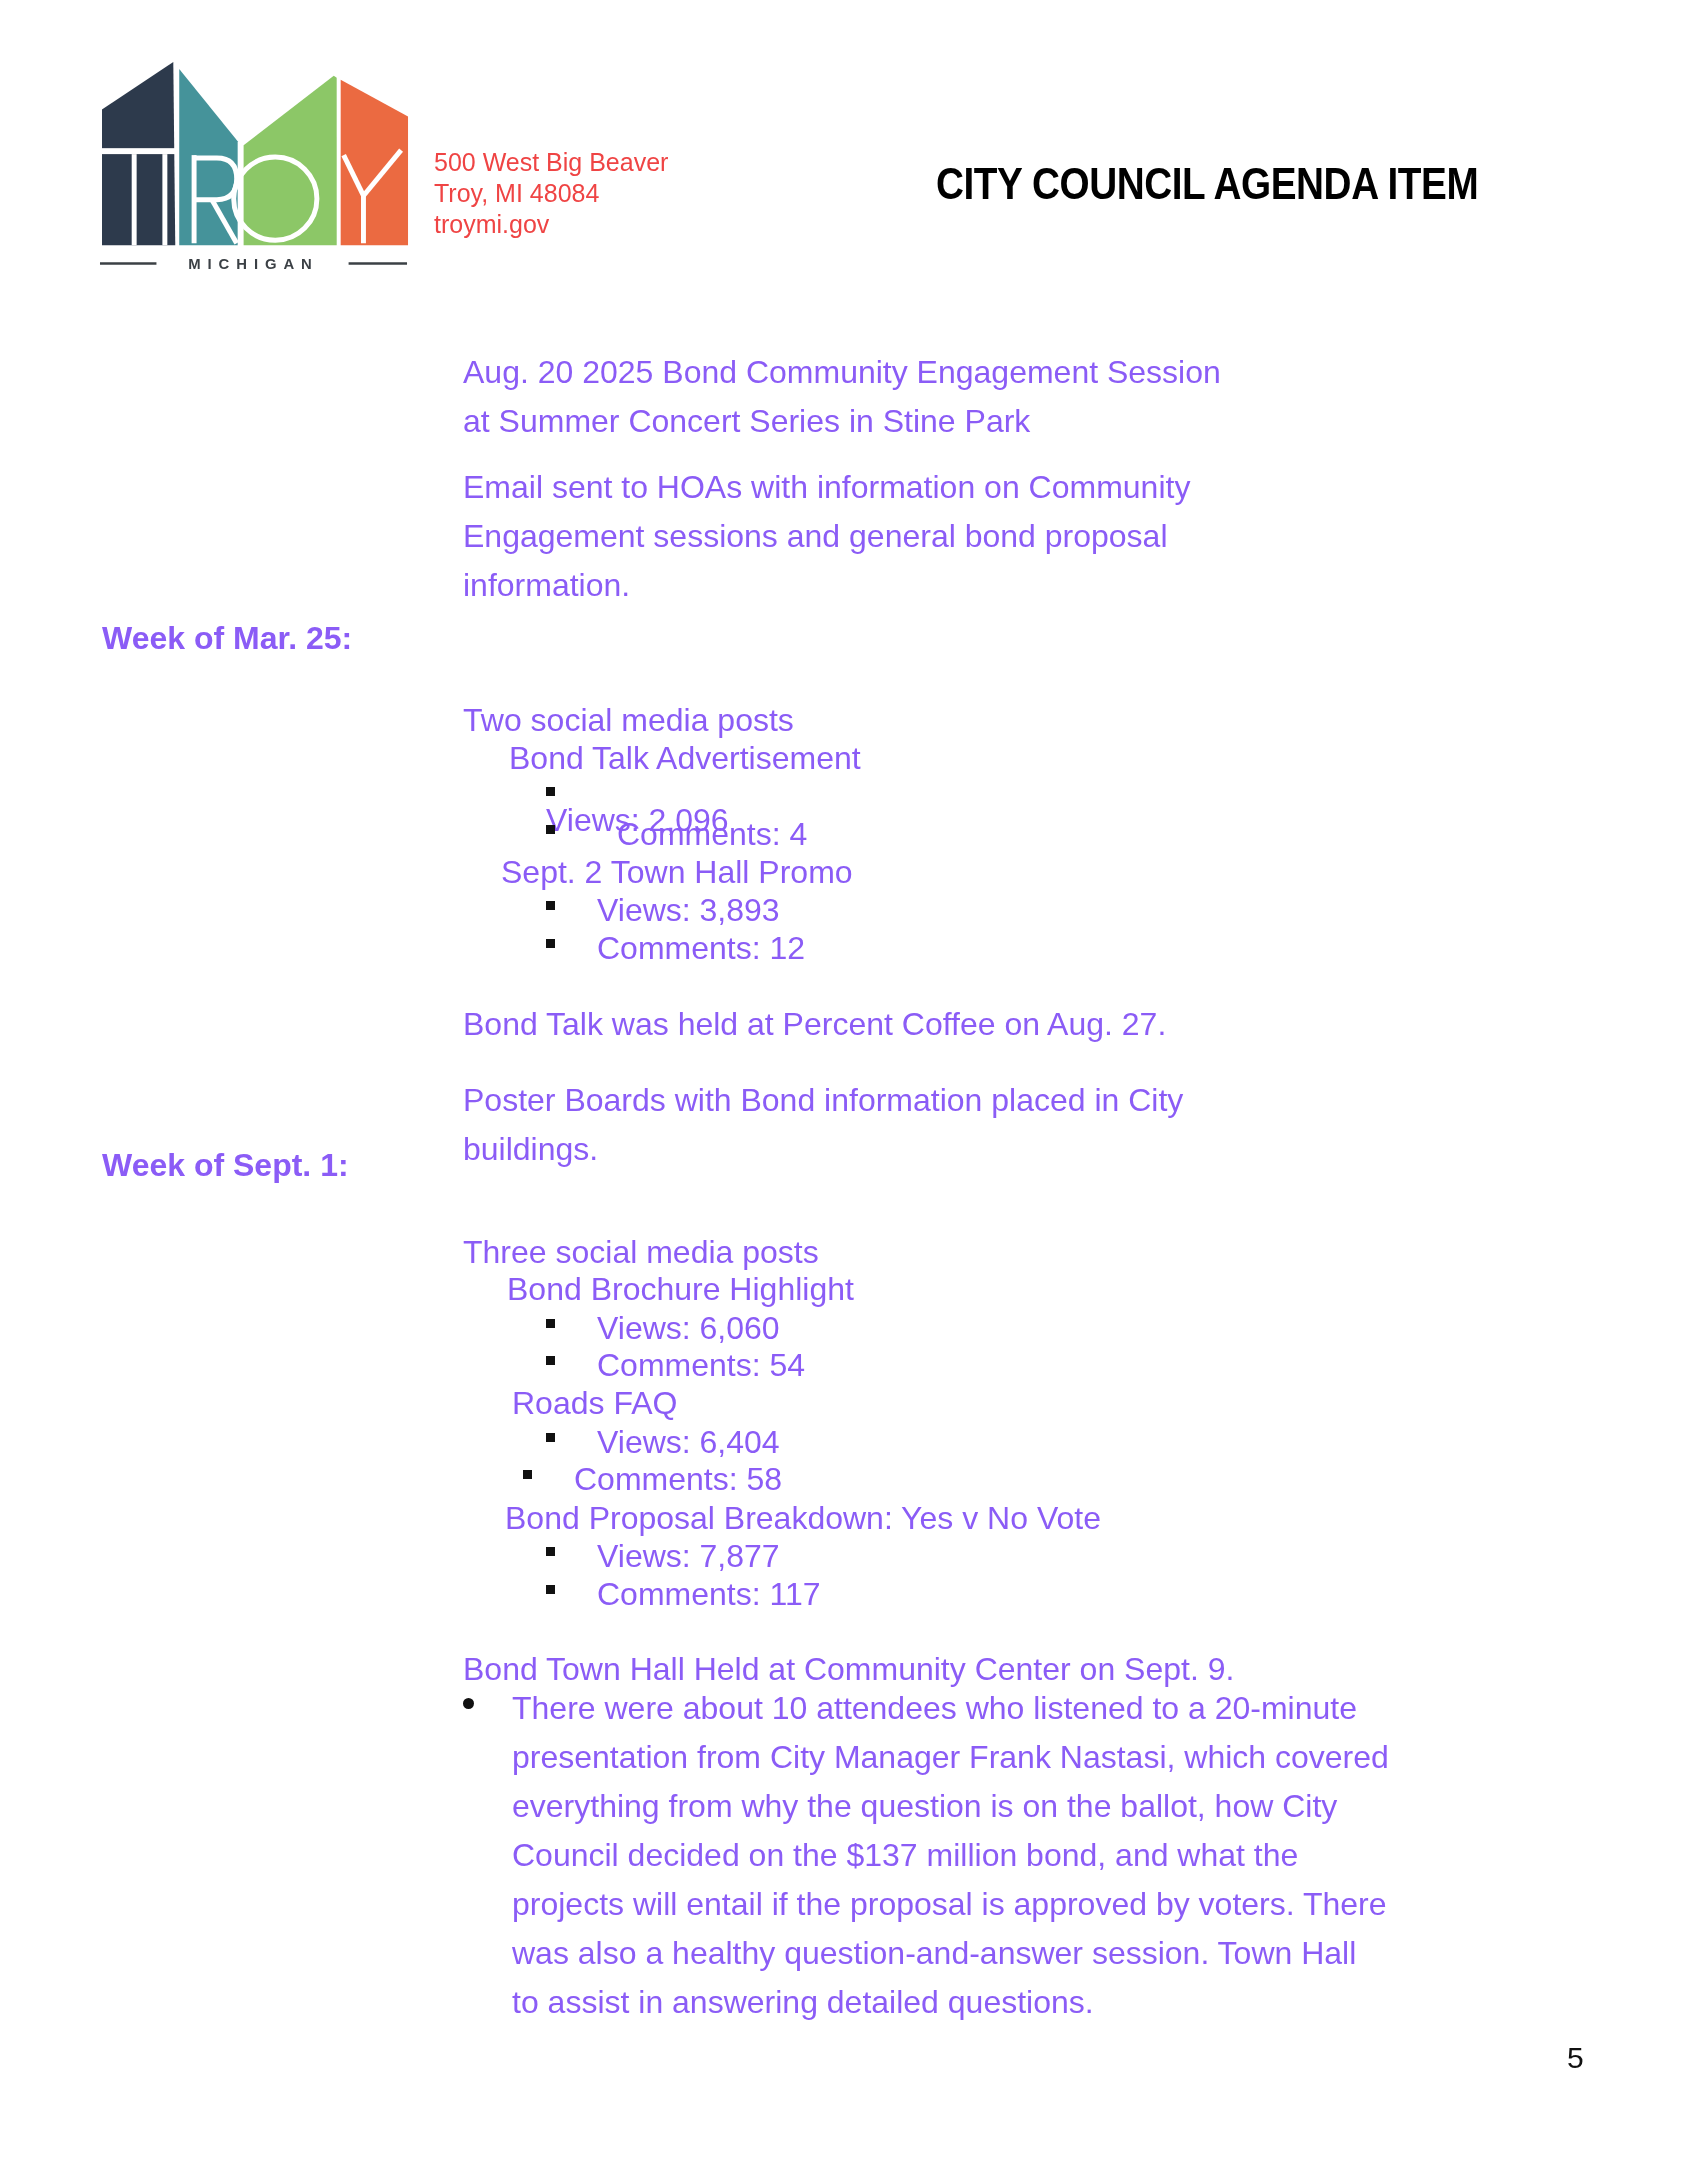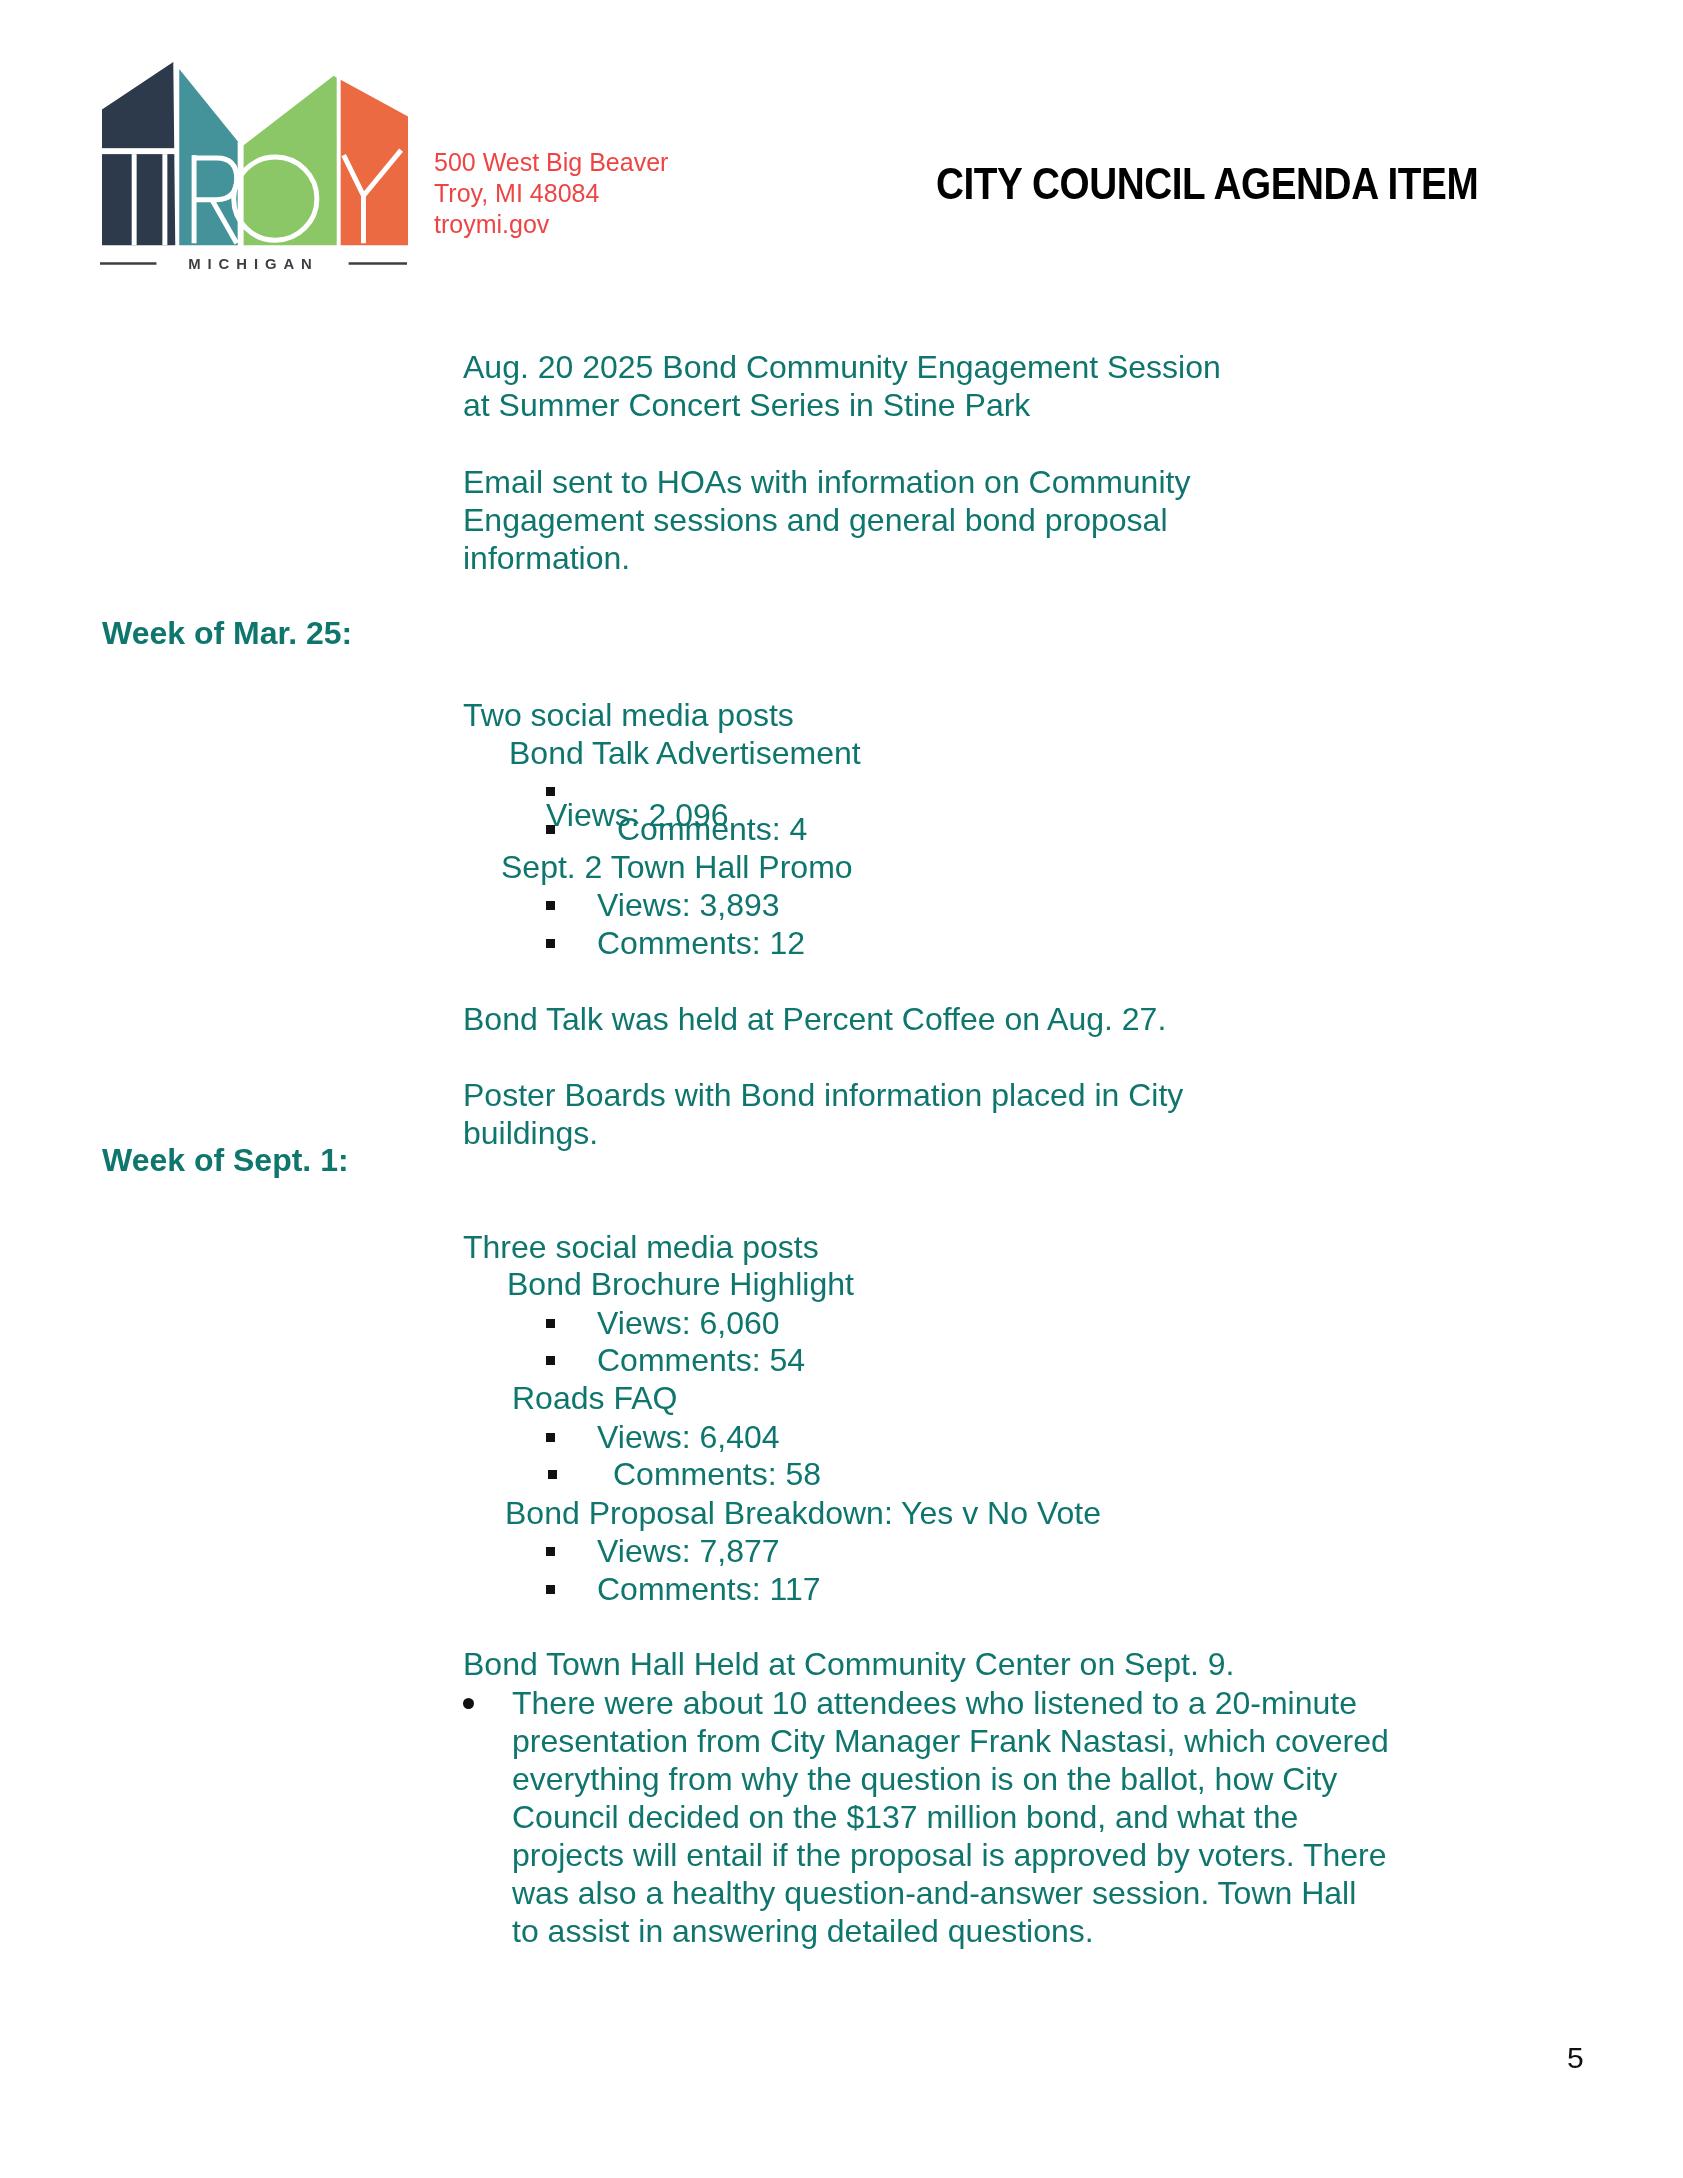--- a/index.html
+++ b/index.html
@@ -9,23 +9,23 @@
     height:2178px;
     background:#ffffff;
     font-family:"Liberation Sans", sans-serif;
     color:#111111;
     overflow:hidden;
     margin:0 auto;
   }
   .abs{position:absolute;}
   .para{
     font-size:32px;
-    line-height:38px;
+    line-height:49px;
     white-space:pre-line;
-    color:#0f766e;
+    color:#8b5cf6;
   }
   .bold{font-weight:700;}
   .addr{
     font-size:25px;
     line-height:31px;
     color:#ef4444;
   }
   .addr div{margin:0;}
   .title{
     font-size:45px;
@@ -141,21 +141,21 @@
   <div class="abs sqrow" style="left:546px; top:1341px;">
     <span class="sq"></span>
     <span class="para">Comments: 54</span>
   </div>
 
   <div class="abs para" style="left:512px; top:1379px;">Roads FAQ</div>
   <div class="abs sqrow" style="left:546px; top:1418px;">
     <span class="sq"></span>
     <span class="para">Views: 6,404</span>
   </div>
-  <div class="abs sqrow" style="left:548px; top:1455px;gap:14px;">
+  <div class="abs sqrow" style="left:523px; top:1455px;">
     <span class="sq"></span>
     <span class="para">Comments: 58</span>
   </div>
 
   <div class="abs para" style="left:505px; top:1494px;">Bond Proposal Breakdown: Yes v No Vote</div>
   <div class="abs sqrow" style="left:546px; top:1532px;">
     <span class="sq"></span>
     <span class="para">Views: 7,877</span>
   </div>
   <div class="abs sqrow" style="left:546px; top:1570px;">

